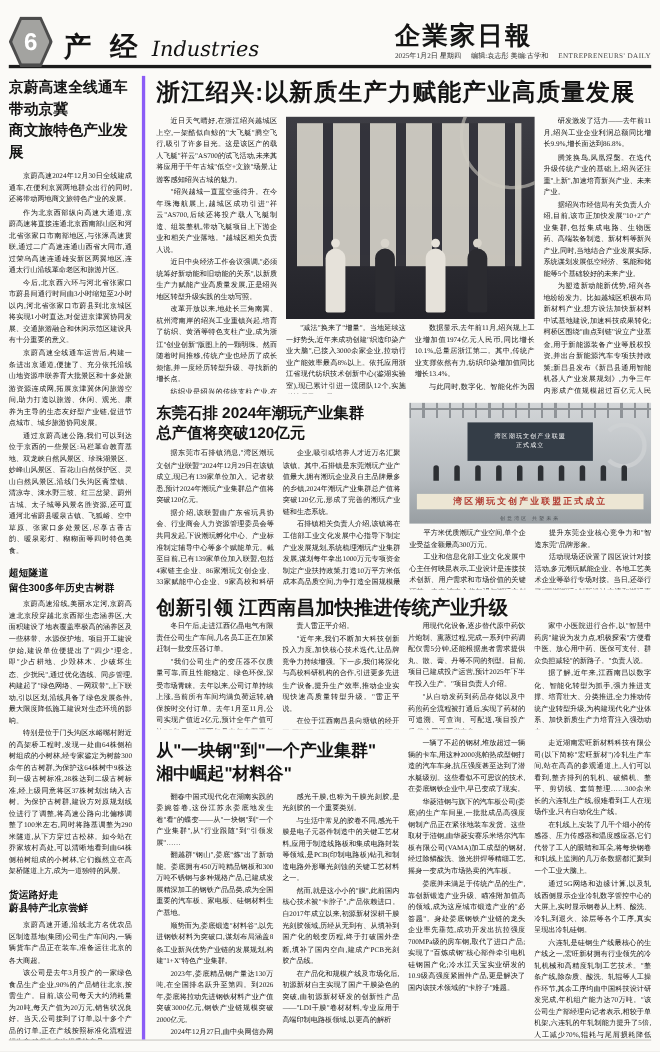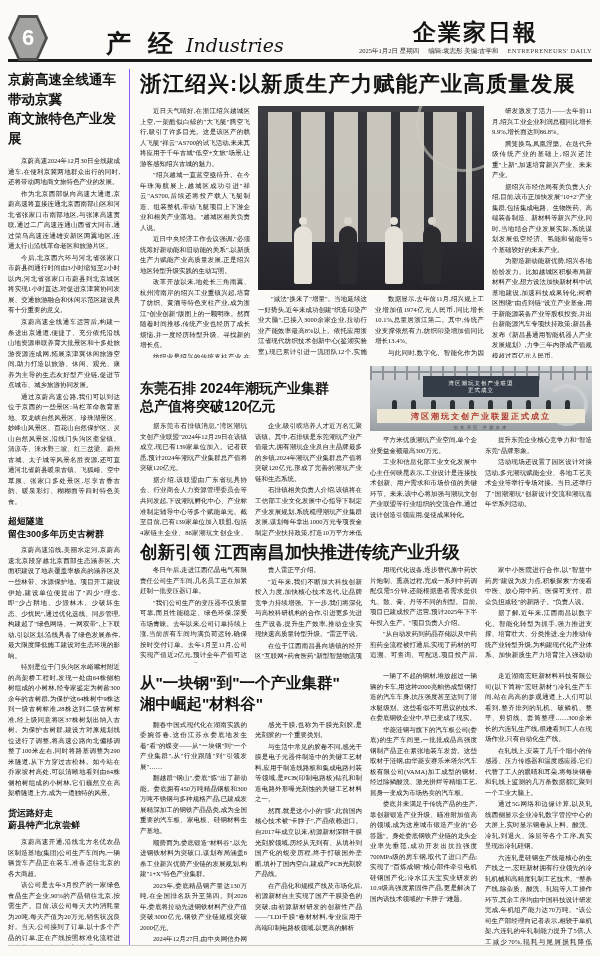--- a/index.html
+++ b/index.html
@@ -8,37 +8,37 @@
   
   .hdr{display:flex;justify-content:space-between;align-items:flex-end;height:50px;
        border-bottom:3px solid #1b1b1b;padding-bottom:3px;}
   .hdr-left{display:flex;align-items:flex-end;gap:10px;}
   .hex{width:40px;height:46px;position:relative;top:5px;
        clip-path:polygon(26% 0,74% 0,100% 50%,74% 100%,26% 100%,0 50%);background:#4c4c4c;}
   .hex-in{position:absolute;inset:3px;clip-path:polygon(26% 0,74% 0,100% 50%,74% 100%,26% 100%,0 50%);
        background:#a3a3a0;}
   .hex-num{position:absolute;inset:0;display:flex;align-items:center;justify-content:center;
        color:#fff;font:bold 22px "Liberation Sans",sans-serif;}
-  .sec-cn{font:bold 25px "Liberation Sans",sans-serif;letter-spacing:5px;line-height:1;margin-left:48px;}
+  .sec-cn{font:bold 25px "Liberation Sans",sans-serif;letter-spacing:5px;line-height:1;}
   .sec-en{font:italic 19px "DejaVu Serif",serif;line-height:1.1;margin-left:-2px;margin-top:36px;}
-  .hdr-right{text-align:center;}
+  .hdr-right{text-align:left;}
   .masthead{font:bold 23px "Liberation Serif",serif;letter-spacing:2px;line-height:1.1;}
   .dateline{font-size:6.5px;color:#2c2c2c;display:flex;gap:9px;justify-content:flex-end;align-items:baseline;margin-top:2px;}
   .men{letter-spacing:.4px;color:#444;}
   
   .bod{display:flex;gap:10px;padding-top:7px;height:884px;border-bottom:1px solid #c8c7c2;box-sizing:border-box;}
-  .leftcol{width:112px;min-width:112px;border-right:1px solid #8b5cf6;padding-right:9px;overflow:hidden;}
+  .leftcol{width:112px;min-width:112px;border-right:3px solid #8b5cf6;padding-right:9px;overflow:hidden;}
   .main{flex:1;overflow:hidden;display:flex;flex-direction:column;min-width:0;}
   
   .pre{white-space:pre-line;}
   .hL{font:bold 13.5px "Liberation Sans",sans-serif;line-height:1.45;margin:1px 0 8px;}
   .sub{font:bold 9px "Liberation Sans",sans-serif;line-height:1.4;margin:8px 0 5px;}
   p.b{font-size:6.5px;line-height:1.62;text-align:justify;text-indent:2em;margin:0 0 1px;}
   .h1{font:bold 21.5px "Liberation Sans",sans-serif;letter-spacing:1px;margin:0 0 8px;white-space:nowrap;}
-  .h2{font:bold 14px "Liberation Sans",sans-serif;line-height:1.3;margin:13px 0 6px;}
+  .h2{font:bold 14px "Liberation Sans",sans-serif;line-height:1.3;margin:0 0 6px;}
   .h2nc{font:bold 17.5px "Liberation Sans",sans-serif;margin:4px 0 1px;}
   .cols{display:flex;gap:8px;overflow:hidden;}
   .col{flex:1;overflow:hidden;min-width:0;}
   
   .sx-body{display:flex;gap:8px;height:252px;overflow:hidden;}
   .sx-c1{width:110px;min-width:110px;overflow:hidden;}
   .sx-mid{width:226px;min-width:226px;display:flex;flex-direction:column;gap:4px;}
   .sx-c3{flex:1;overflow:hidden;}
   .photo-sx{height:184px;position:relative;background:linear-gradient(#3d3d44,#232329);overflow:hidden;}
   .px-panels{position:absolute;left:10px;right:12px;top:6px;bottom:48px;opacity:.9;
@@ -48,21 +48,21 @@
       border-radius:50%;opacity:.6;}
   .mann{position:absolute;bottom:6px;width:18px;height:58px;background:#e6e2da;
       border-radius:9px 9px 2px 2px;}
   .mann::before{content:"";position:absolute;top:-9px;left:5px;width:8px;height:8px;border-radius:50%;background:#e6e2da;}
   .mann.d{background:#2b2b30;}
   .mann.d::before{background:#d9d5cc;}
   
   .dg{height:170px;display:flex;gap:8px;margin-top:8px;overflow:hidden;}
   .dg-left{width:222px;min-width:222px;display:flex;flex-direction:column;overflow:hidden;}
   .dg-right{flex:1;display:flex;flex-direction:column;gap:4px;overflow:hidden;min-width:0;}
-  .photo-dg{height:65px;position:relative;background:linear-gradient(#d3d6d8,#b6bbbf 62%,#989ea2);overflow:hidden;}
+  .photo-dg{height:110px;position:relative;background:linear-gradient(#d3d6d8,#b6bbbf 62%,#989ea2);overflow:hidden;}
   .dg-truss{position:absolute;top:0;left:0;right:0;height:14px;opacity:.55;
       background:repeating-linear-gradient(90deg,#5c6166 0 2px,rgba(0,0,0,0) 2px 12px),
                  linear-gradient(rgba(0,0,0,0) 0 5px,#5c6166 5px 7px,rgba(0,0,0,0) 7px);}
   .dg-banner{position:absolute;left:24%;top:16%;width:52%;height:32%;background:#343d47;color:#fff;
       display:flex;flex-direction:column;align-items:center;justify-content:center;gap:1px;}
   .dg-banner span{font-size:5.5px;letter-spacing:1px;line-height:1.2;white-space:nowrap;}
   .dg-swirl{position:absolute;right:4px;top:18px;width:34px;height:34px;border:4px solid #cfd2d4;
       border-radius:50%;border-left-color:transparent;opacity:.8;}
   .dg-figs{position:absolute;left:10%;right:10%;top:52%;display:flex;justify-content:space-between;}
   .dg-figs span{width:5px;height:14px;background:#2d3034;border-radius:2.5px 2.5px 0 0;}

